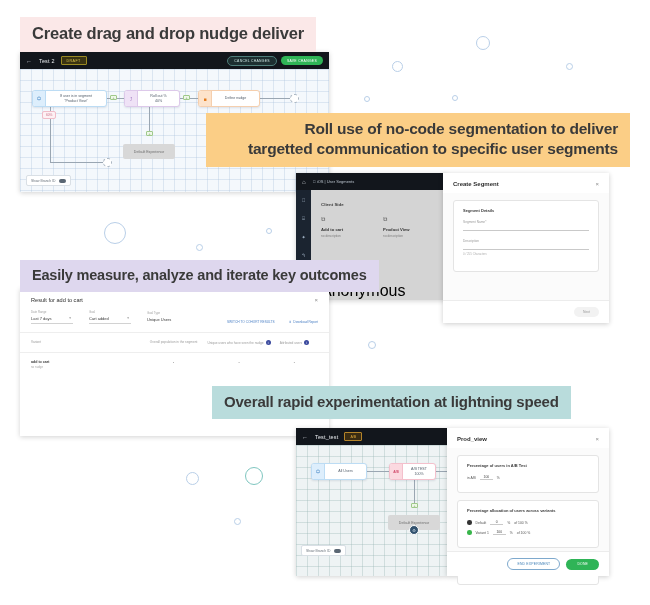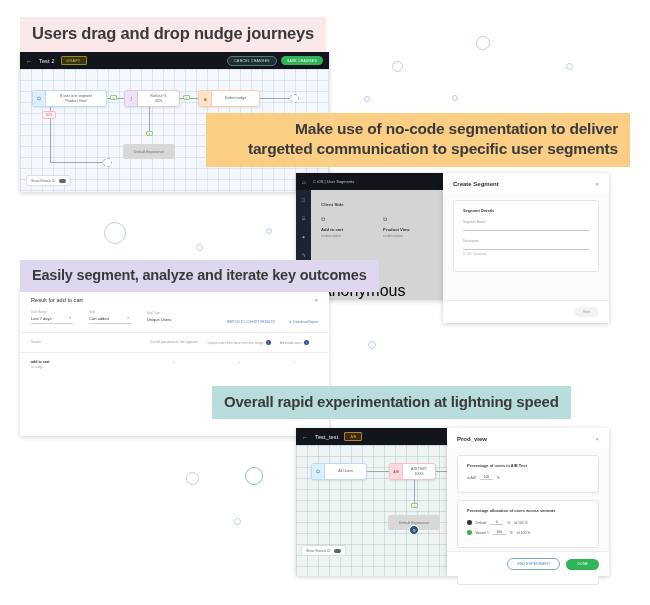--- a/index.html
+++ b/index.html
@@ -387,22 +387,22 @@
     <div class="card" style="padding-bottom:9px;">
       <div class="ch" style="margin-bottom:3px;">Set Goals</div>
       <div style="font-size:3.2px;color:#9a9a9a;">You can set upto 3 goals</div>
     </div>
     <div class="drawer-ft">
       <span class="btn-outline">END EXPERIMENT</span>
       <span class="btn-green">DONE</span>
     </div>
   </div>
 
-  <div class="banner" style="left: 20px; top: 17px; font-size: 16.5px; background: rgb(251, 232, 232); white-space: pre-line;">Users drag and drop nudge journeys</div>
-
-  <div class="banner" style="left: 206px; top: 113px; width: 424px; font-size: 15.5px; text-align: right; background: rgb(251, 206, 134); white-space: pre-line;">Make use of  no-code segmentation to deliver
+  <div class="banner" style="left: 20px; top: 17px; font-size: 16.5px; background: rgb(251, 232, 232); white-space: pre-line;">Create drag and drop nudge deliver</div>
+
+  <div class="banner" style="left: 206px; top: 113px; width: 424px; font-size: 15.5px; text-align: right; background: rgb(251, 206, 134); white-space: pre-line;">Roll use of  no-code segmentation to deliver
 targetted communication to specific user segments</div>
 
-  <div class="banner" style="left: 20px; top: 260px; font-size: 14.5px; background: rgb(222, 215, 238); white-space: pre-line;">Easily segment, analyze and iterate key outcomes</div>
+  <div class="banner" style="left: 20px; top: 260px; font-size: 14.5px; background: rgb(222, 215, 238); white-space: pre-line;">Easily measure, analyze and iterate key outcomes</div>
 
   <div class="banner" style="left: 212px; top: 386px; font-size: 15px; background: rgb(185, 220, 220); white-space: pre-line;">Overall rapid experimentation at lightning speed</div>
 
 </div>
 
 </body></html>

